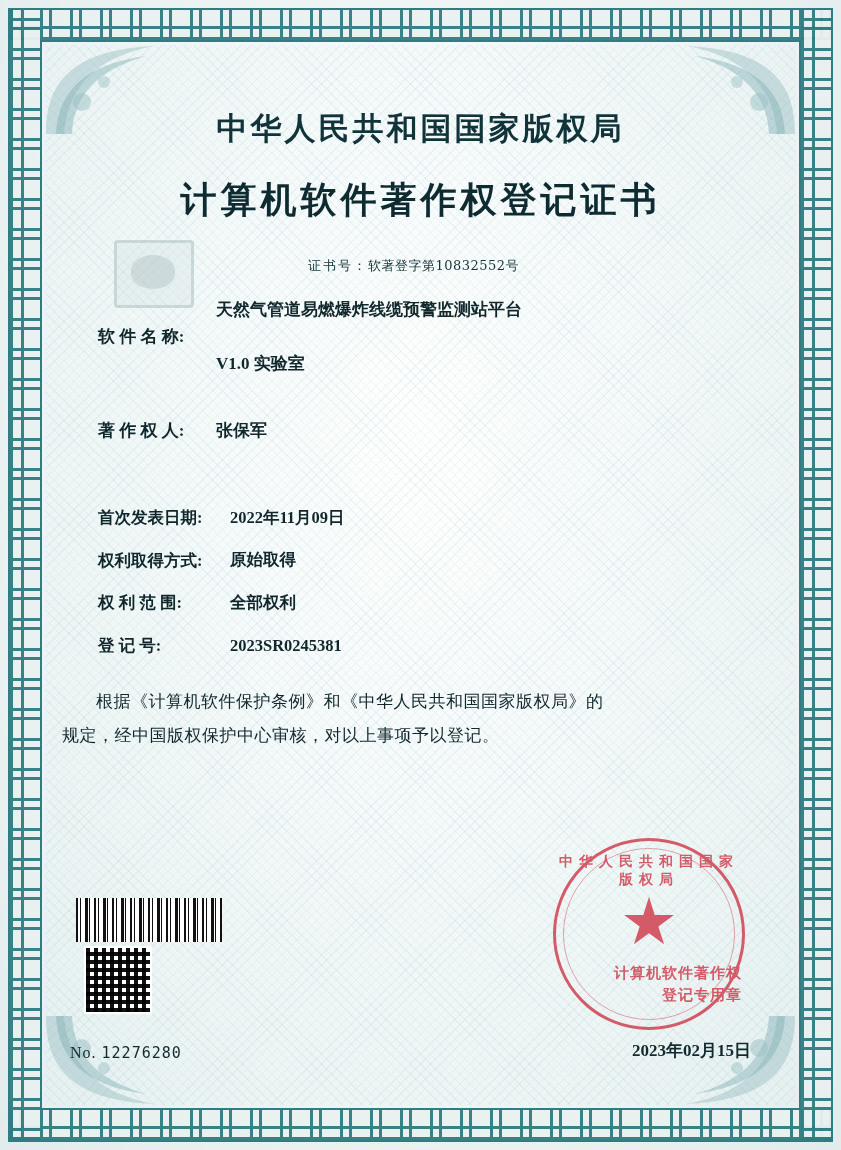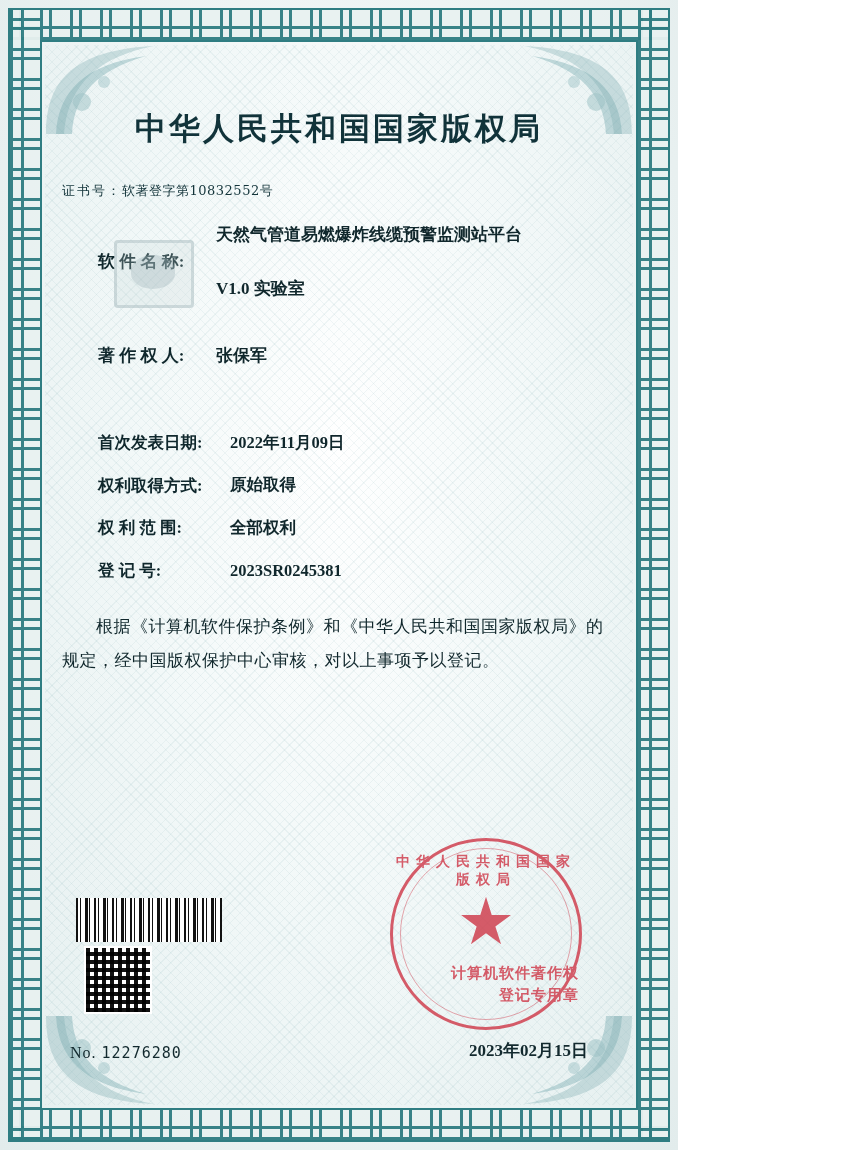--- a/index.html
+++ b/index.html
@@ -4,21 +4,21 @@
 <style>
   html,body{margin:0;padding:0;}
   body{
     width:841px;height:1150px;
     font-family:"Liberation Serif", serif;
     background:#ffffff;
     overflow:hidden;
   }
   .cert{
     position:relative;
-    width:678px;height:1150px;
+    width:841px;height:1150px;
     background:
       radial-gradient(ellipse at 50% 42%, #fbfdfd 0%, #eef4f4 55%, #e2ecec 100%);
     box-sizing:border-box;
   }
   
   .frame-outer{
     position:absolute;inset:8px;
     border:2px solid #2f7d82;
   }
   .meander{
@@ -103,21 +103,21 @@
   .title{
     text-align:center;
     font-size:36px;
     letter-spacing:4px;
     color:#0d2b31;
     font-weight:bold;
     margin-top:26px;
     font-family:"DejaVu Serif", serif;
   }
   .cert-no{
-    text-align:left;
+    text-align:center;
     margin-top:32px;
     margin-right:14px;
     font-size:13px;
     color:#13343a;
     letter-spacing:.5px;
   }
   .cert-no .lbl{letter-spacing:2px;}
   .cert-no .val{font-family:"DejaVu Serif", serif;font-size:13px;}
 
   .watermark{
@@ -287,20 +287,21 @@
   <svg class="corner c-br" viewBox="0 0 118 96">
     <path d="M4 92 C4 40 30 8 112 4 C60 14 26 40 22 92 Z" fill="#8fb8bb" opacity=".55"></path>
     <path d="M14 92 C16 50 42 22 104 14 C56 28 32 52 30 92 Z" fill="#5d9aa0" opacity=".45"></path>
     <circle cx="40" cy="60" r="9" fill="#7fb0b4" opacity=".5"></circle>
     <circle cx="62" cy="40" r="6" fill="#7fb0b4" opacity=".45"></circle>
   </svg>
 
   <div class="content">
 
     <div class="org">中华人民共和国国家版权局</div>
+    <div class="title">计算机软件著作权登记证书</div>
 
     <div class="cert-no">
       <span class="lbl">证书号：</span><span class="val">软著登字第10832552号</span>
     </div>
 
     <div class="watermark"></div>
 
     <div class="rows">
       <div class="row">
         <div class="k">软 件 名 称:</div>

